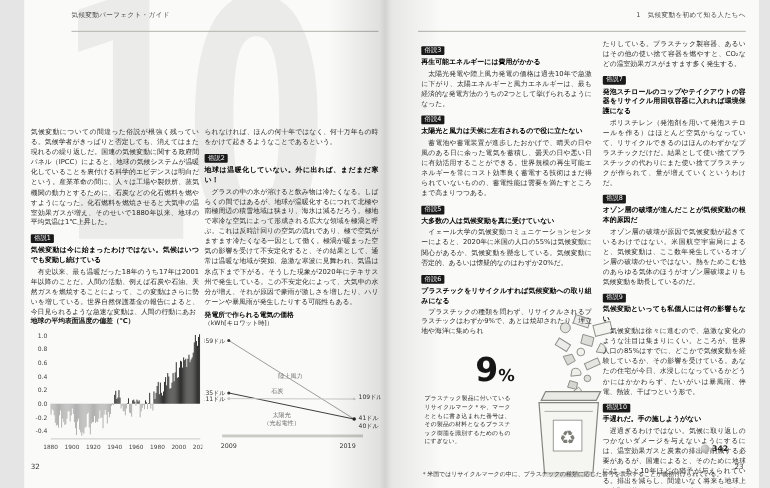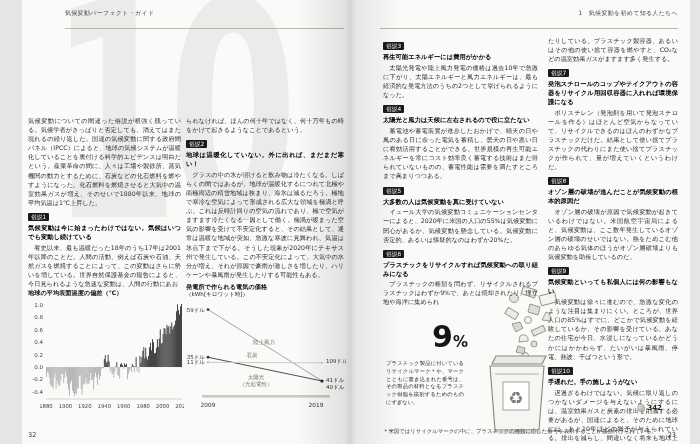--- a/index.html
+++ b/index.html
@@ -19,21 +19,21 @@
     line-height:26px;z-index:2;letter-spacing:.5px;}
   .col{position:absolute;z-index:2;font-size:6.2px;line-height:9.1px;text-align:justify;color:#2b2b2b;}
   .col p{margin:0 0 1px 0;}
   .myth{margin-top:5px;}
   .badge{display:inline-block;background:#1a1a1a;color:#fff;font-size:5.8px;line-height:8px;
     padding:0 3px;border-radius:1px;margin-bottom:2px;}
   .myth h4{margin:1px 0 1px 0;font-size:6.3px;line-height:8.8px;color:#000;}
   .chart{position:absolute;z-index:2;}
   .chart-title{font-size:6.2px;font-weight:bold;color:#111;line-height:8px;margin:0;}
   .chart-sub{font-size:5.6px;color:#222;line-height:7px;margin:0 0 2px 0;}
-  .pagenum{position:absolute;bottom:5px;font-size:6.5px;color:#333;z-index:2;}
+  .pagenum{position:absolute;bottom:16px;font-size:6.5px;color:#333;z-index:2;}
   .footnote{position:absolute;left:33px;bottom:9px;font-size:5.4px;color:#333;white-space:nowrap;z-index:2;}
   .stat-value{position:absolute;font-weight:bold;color:#161616;z-index:2;line-height:1;}
   .stat-caption{position:absolute;font-size:5.3px;line-height:7.8px;text-align:justify;color:#2b2b2b;z-index:2;}
   .refmark{position:absolute;right:28px;bottom:32px;display:flex;align-items:center;gap:2px;z-index:2;justify-content:center;}
   .refmark .num{font-size:7px;font-weight:bold;color:#222;}
   .ref-icon{width:8px;height:8px;border-radius:50%;
     background:radial-gradient(circle at 35% 35%,#d8d8d5,#9a9a96);}
   .illus{position:absolute;z-index:1;}
   svg text{font-family:"DejaVu Sans","Liberation Sans",sans-serif;}
 </style>

